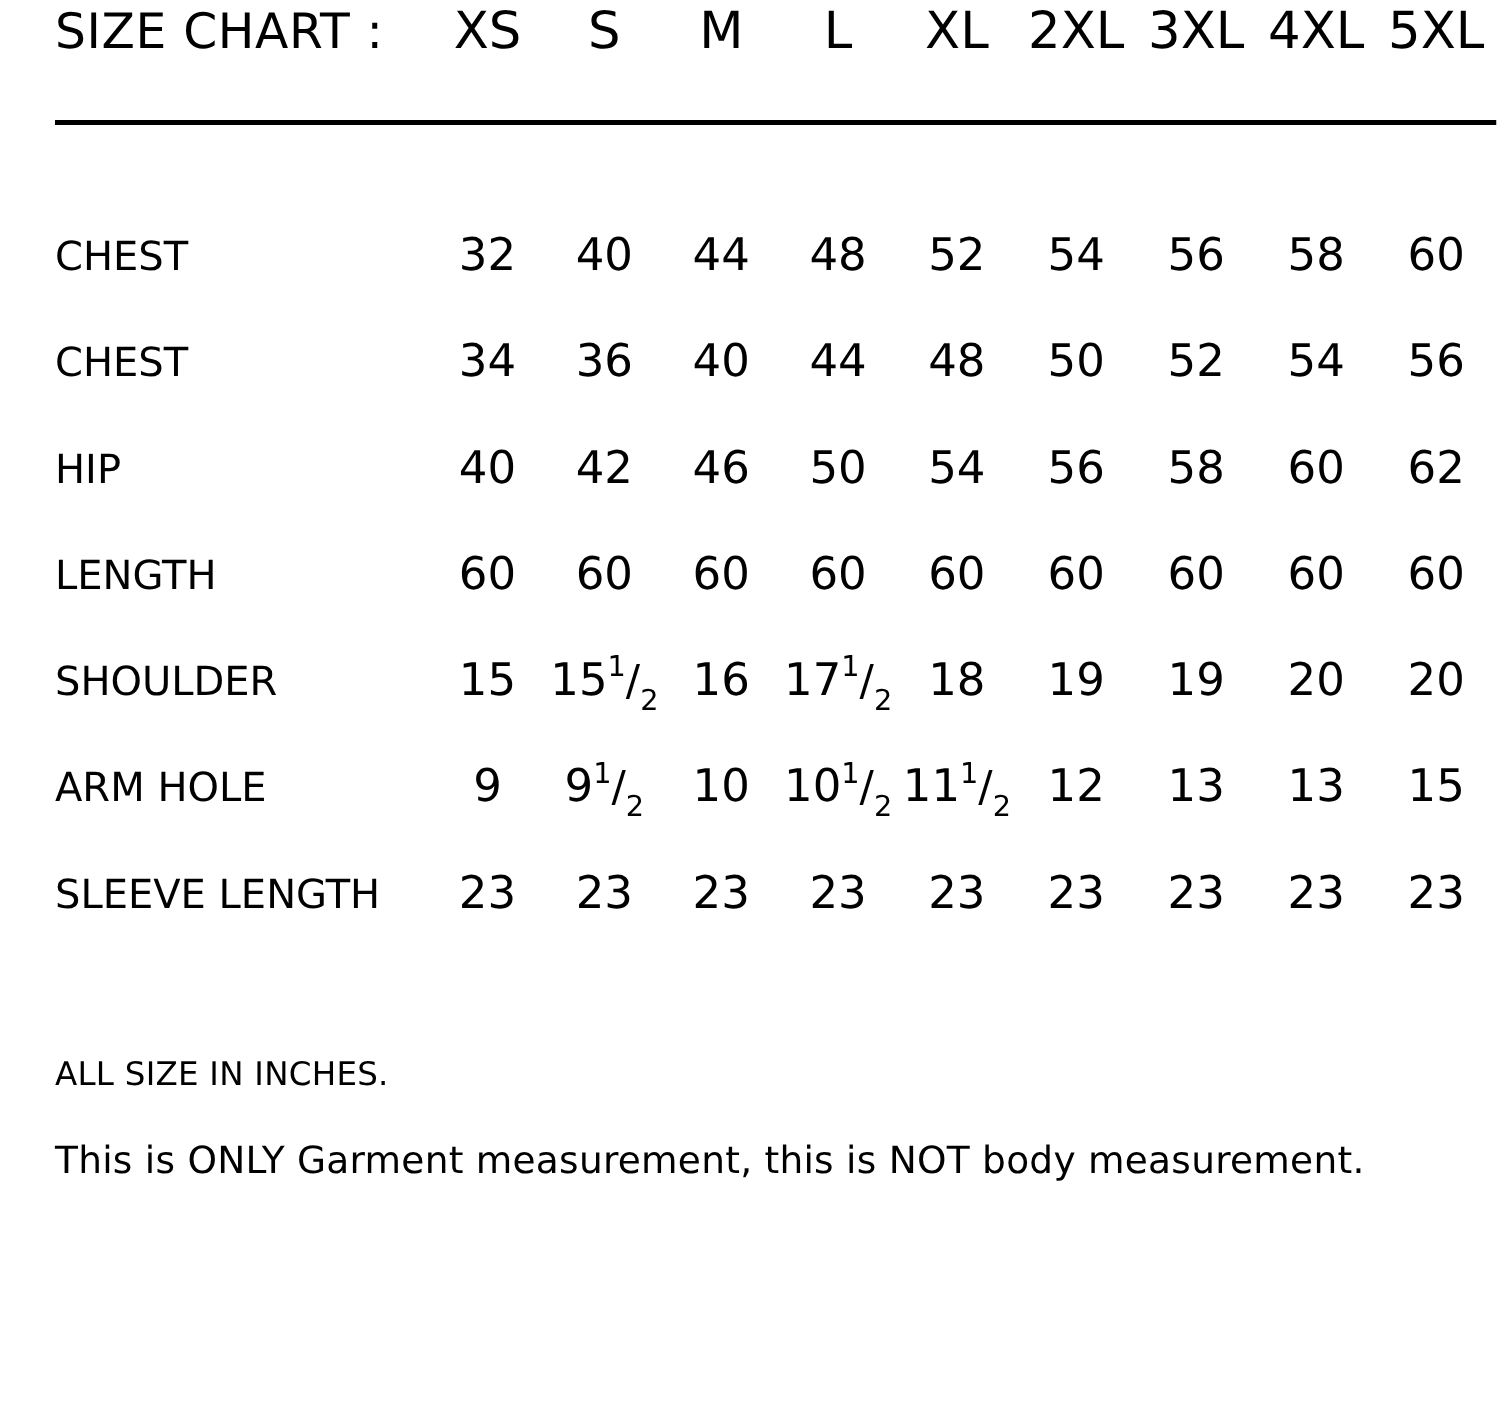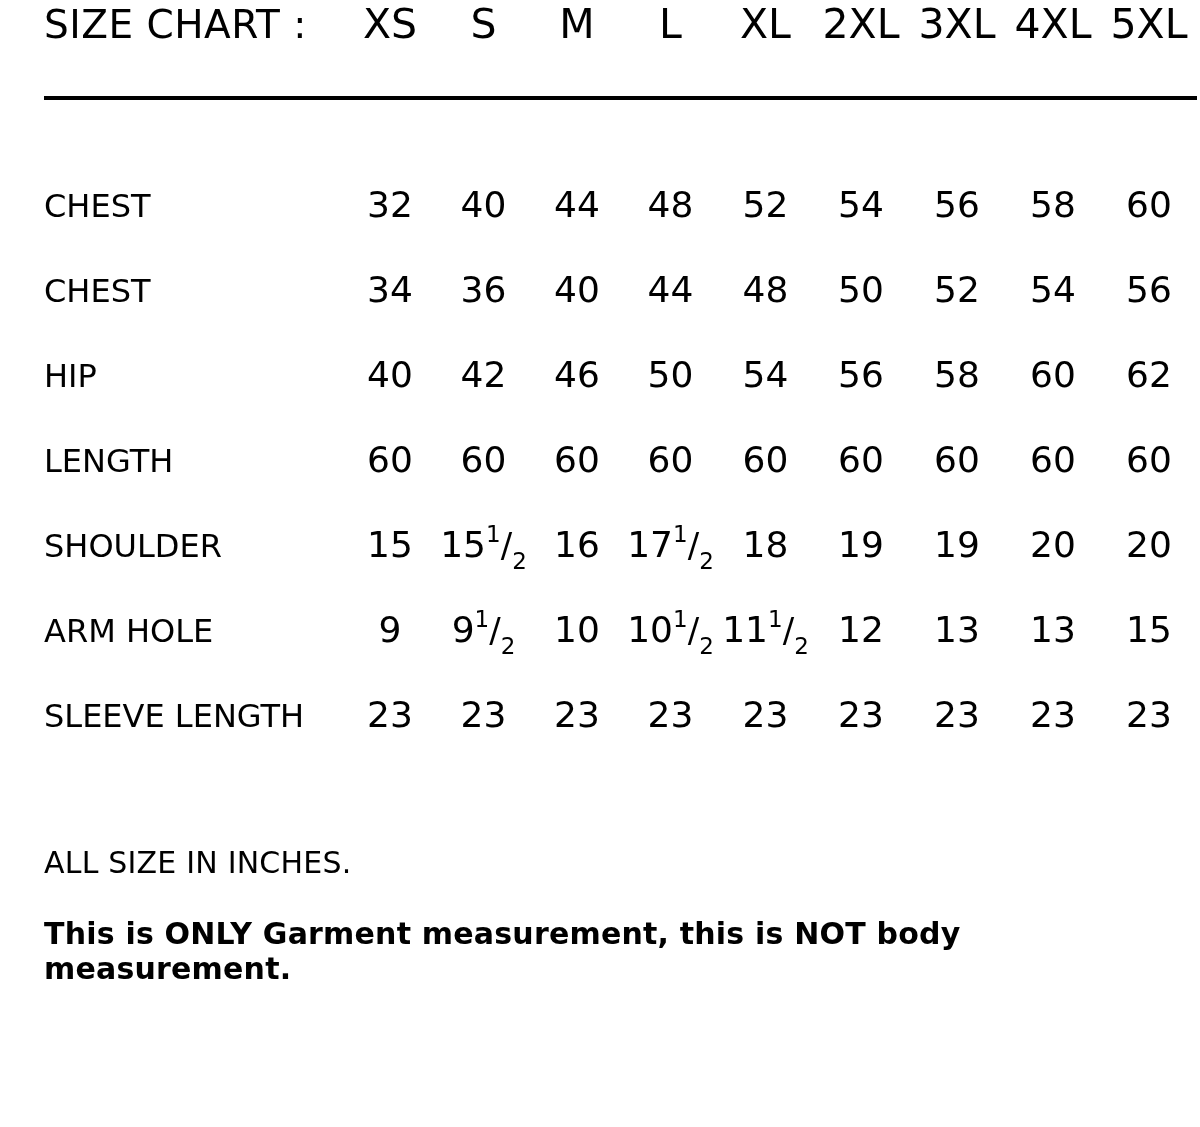--- a/index.html
+++ b/index.html
@@ -92,26 +92,26 @@
   .frac .den {
     font-size: 23px;
     vertical-align: sub;
     position: relative;
     top: 4px;
   }
   .notes {
     margin-top: 66px;
   }
   .note {
-    font-size: 30px;
+    font-size: 26px;
     margin-bottom: 36px;
     letter-spacing: 0.2px;
   }
   .note.bold {
-    font-weight: bold;
+    font-weight: normal;
     font-size: 30px;
     margin-bottom: 0;
   }
   
   col.c-label { width: 300px; }
   col.c-xs  { width: 92px; }
   col.c-s   { width: 95px; }
   col.c-m   { width: 92px; }
   col.c-l   { width: 95px; }
   col.c-xl  { width: 95px; }

